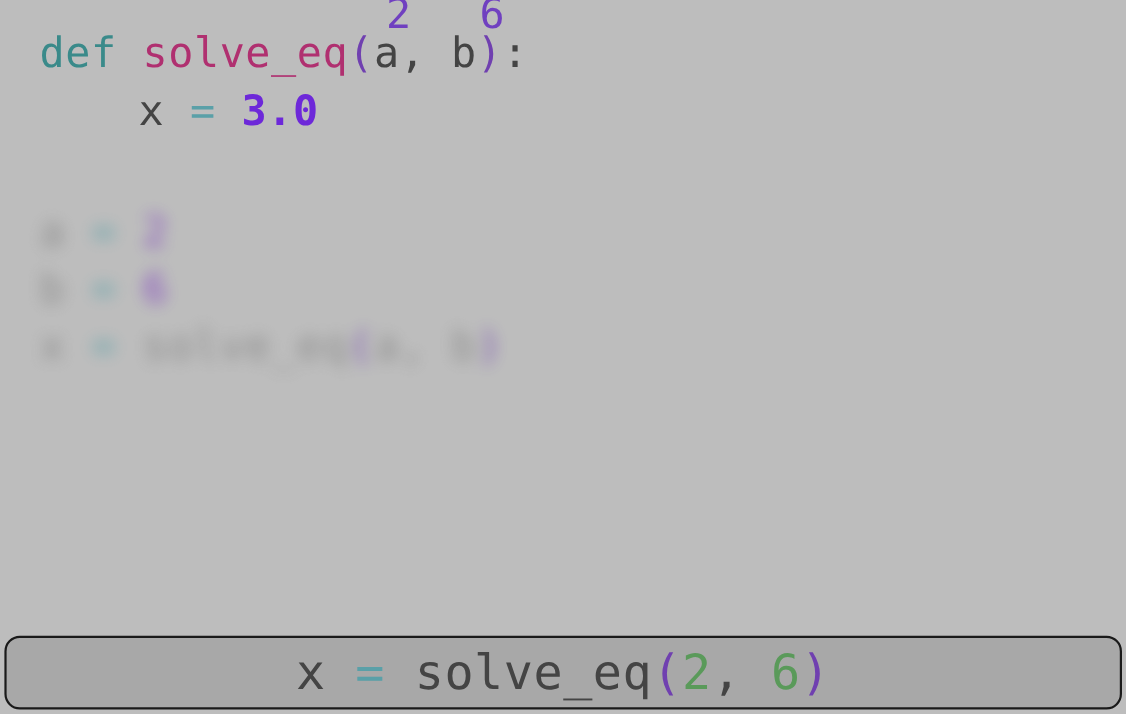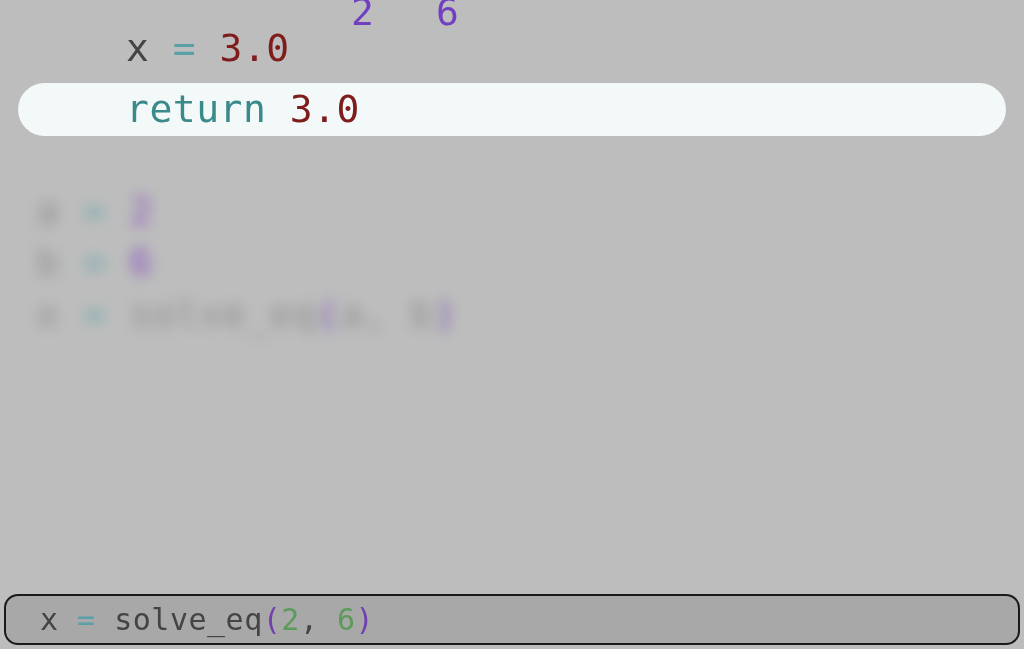--- a/index.html
+++ b/index.html
@@ -40,21 +40,21 @@
     }
     
     .kw { color: #3a8a8a; }
     .fn { color: #b03070; }
     .punct { color: #444; }
     .param { color: #444; }
     .paren { color: #7040b0; }
     .docstr { color: #5aa0a8; }
     .var { color: #444; }
     .op { color: #5aa0a8; }
-    .num { color: #7f1d1d; font-weight: 400; }
+    .num { color: #6d28d9; font-weight: 700; }
     
     .annotation {
       position: absolute;
       color: #7040c0;
       font-size: 38px;
       font-weight: 500;
       top: -32px;
     }
     
     .ann-a { left: 351px; }
@@ -81,51 +81,52 @@
     .bl-paren { color: #7040b0; }
     
     .bottom-bar {
       position: absolute;
       bottom: 4px;
       left: 4px;
       right: 4px;
       background: #a8a8a8;
       border: 2.5px solid #1a1a1a;
       border-radius: 14px;
-      padding: 6px 34px;
-      font-size: 30px;
+      padding: 6px 22px;
+      font-size: 44px;
       white-space: pre;
       letter-spacing: 0.5px;
+      text-align: center;
     }
     
     .bb-var { color: #444; }
     .bb-op { color: #5aa0a8; }
     .bb-fn { color: #444; }
     .bb-paren { color: #7040b0; }
     .bb-num { color: #5a9a5a; }
     .bb-punct { color: #444; }
     
     .spacer { height: 8px; }
   </style>
 </head>
 <body>
 
 <div class="code-area">
   <div style="position:relative;">
     <span class="annotation ann-a">2</span>
     <span class="annotation ann-b">6</span>
   </div>
 
+  <div class="line"><span class="kw">def</span> <span class="fn">solve_eq</span><span class="paren">(</span><span class="param">a</span><span class="punct">, </span><span class="param">b</span><span class="paren">)</span><span class="punct">:</span></div>
 
 
   <div class="line"><span class="indent"></span><span class="var">x</span><span class="op"> = </span><span class="num">3.0</span></div>
 
   <div class="spacer"></div>
 
-  <div class="line highlighted"><span class="indent"></span><span class="kw">return </span><span class="num">3.0</span></div>
 </div>
 
 <div class="blurred-area">
   <div class="blurred-line"><span class="bl-var">a</span><span class="bl-op"> = </span><span class="bl-num">2</span></div>
   <div class="blurred-line"><span class="bl-var">b</span><span class="bl-op"> = </span><span class="bl-num">6</span></div>
   <div class="blurred-line"><span class="bl-var">x</span><span class="bl-op"> = </span><span class="bl-fn">solve_eq</span><span class="bl-paren">(</span><span class="bl-var">a</span><span class="bl-var">, </span><span class="bl-var">b</span><span class="bl-paren">)</span></div>
 </div>
 
 <div class="bottom-bar"><span class="bb-var">x</span><span class="bb-op"> = </span><span class="bb-fn">solve_eq</span><span class="bb-paren">(</span><span class="bb-num">2</span><span class="bb-punct">, </span><span class="bb-num">6</span><span class="bb-paren">)</span></div>
 

